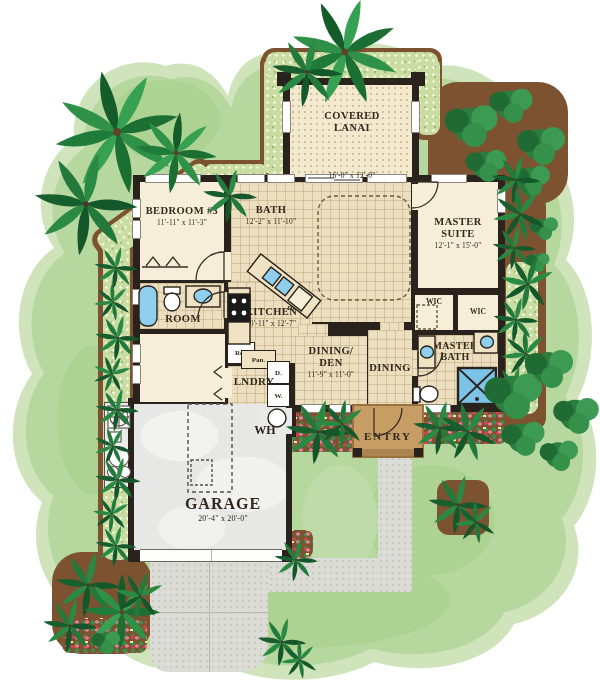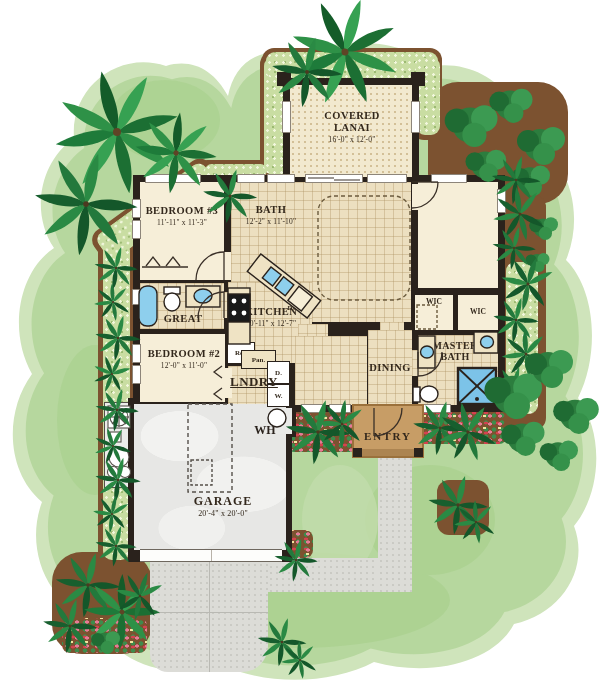--- a/index.html
+++ b/index.html
@@ -169,56 +169,60 @@
     <div class="win" style="left:133px;top:345px;width:7px;height:17px;"></div>
     <div class="win" style="left:133px;top:366px;width:7px;height:17px;"></div>
     <div class="win" style="left:498px;top:190px;width:7px;height:22px;"></div>
     <div class="win" style="left:302px;top:405px;width:20px;height:7px;"></div>
     <div class="win" style="left:330px;top:405px;width:20px;height:7px;"></div>
     <div class="win" style="left:424px;top:405px;width:26px;height:7px;"></div>
     <div class="win" style="left:283px;top:102px;width:7px;height:30px;"></div>
     <div class="win" style="left:412px;top:102px;width:7px;height:30px;"></div>
   </div>
 
-  <div class="room-label" style="left:308px;top:110px;width:88px;">
+  <div class="room-label" style="left:308px;top:110px;width:88px;gap:36px;">
     <span class="room-name">COVERED LANAI</span>
     <span class="room-dims">16'-0" x 12'-0"</span>
   </div>
   <div class="room-label" style="left:142px;top:205px;width:80px;">
     <span class="room-name">BEDROOM #3</span>
     <span class="room-dims">11'-11" x 11'-3"</span>
   </div>
   <div class="room-label" style="left:238px;top:204px;width:66px;">
     <span class="room-name">BATH</span>
     <span class="room-dims">12'-2" x 11'-10"</span>
   </div>
+  <div class="room-label" style="left:426px;top:216px;width:64px;">
+    <span class="room-name">MASTER SUITE</span>
+    <span class="room-dims">12'-1" x 15'-0"</span>
+  </div>
   <div class="room-label" style="left:158px;top:313px;width:50px;">
-    <span class="room-name">GREAT</span>
+    <span class="room-name">ROOM</span>
   </div>
   <div class="room-label" style="left:237px;top:306px;width:68px;">
     <span class="room-name">KITCHEN</span>
     <span class="room-dims">10'-11" x 12'-7"</span>
   </div>
-  <div class="room-label" style="left:144px;top:348px;width:80px;">
-    <span class="room-name">BEDROOM #2</span>
-    <span class="room-dims">12'-0" x 11'-0"</span>
-  </div>
   <div class="room-label" style="left:233px;top:375px;width:42px;">
-    <span class="room-name" style="font-size:13px;text-decoration:underline;">LNDRY</span>
+    <span class="room-name" style="font-size:11px;">LNDRY</span>
+  </div>
+  <div class="room-label" style="left:302px;top:345px;width:58px;">
+    <span class="room-name">DINING/ DEN</span>
+    <span class="room-dims">11'-9" x 11'-0"</span>
   </div>
   <div class="room-label" style="left:368px;top:362px;width:44px;">
     <span class="room-name">DINING</span>
   </div>
   <div class="tag" style="left:418px;top:298px;width:32px;font-size:7.5px;">WIC</div>
   <div class="tag" style="left:462px;top:308px;width:32px;font-size:7.5px;">WIC</div>
   <div class="room-label" style="left:428px;top:340px;width:54px;">
     <span class="room-name" style="font-size:10px;">MASTER BATH</span>
   </div>
   <div class="room-label" style="left:177px;top:495px;width:92px;">
-    <span class="room-name" style="font-size:12px;letter-spacing:1px;">GARAGE</span>
+    <span class="room-name" style="font-size:16px;letter-spacing:1px;">GARAGE</span>
     <span class="room-dims" style="font-size:8px;">20'-4" x 20'-0"</span>
   </div>
 
   <div class="box" style="left:227px;top:342px;width:26px;height:20px;">
     <span>Ref.</span>
   </div>
   <div class="box" style="left:241px;top:350px;width:33px;height:17px;background:#efe3c4;">
     <span>Pan.</span>
   </div>
   <div class="box" style="left:267px;top:361px;width:21px;height:21px;">

